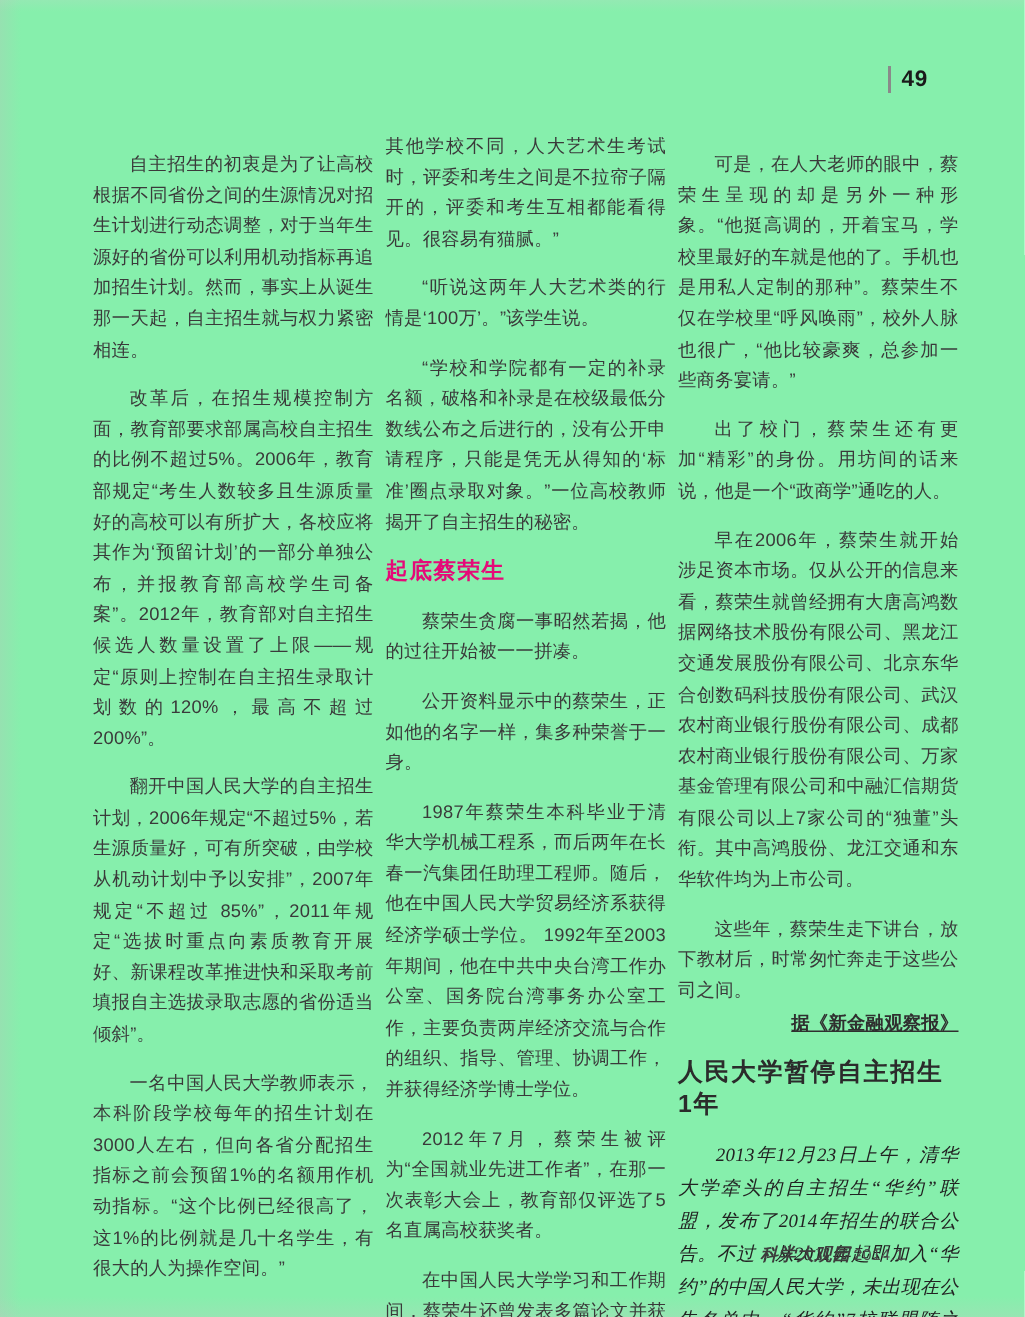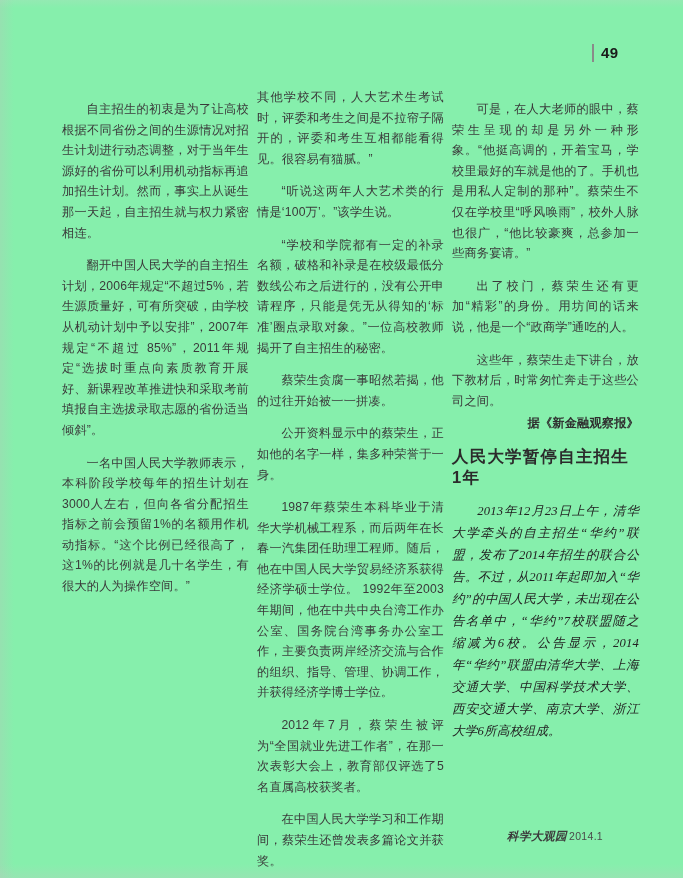--- a/index.html
+++ b/index.html
@@ -43,20 +43,21 @@
   .col p.ind{text-indent:2em;margin-top:12px;}
 
   .sec-heading{
     font-size:15px;font-weight:bold;color:#e50a78;
     margin:13px 0 7px 0 !important;
     letter-spacing:1px;
   }
   .attribution{
     text-align:right;font-weight:bold;color:#2f2f2f;
     margin-top:2px !important;
+    text-decoration:underline;
   }
 
   .link-tag{
     margin-top:21px !important;
     font-size:12.5px;font-weight:bold;color:#e50a78;
     letter-spacing:1px;text-indent:0;
   }
   .link-tag .dot{font-size:11px;margin-right:2px;}
   .link-headline{
     margin-top:12px !important;
@@ -90,41 +91,44 @@
 
 <div class="page">
   <div class="edge-left"></div>
   <div class="edge-bottom"></div>
   <div class="edge-top"></div>
 
   <div class="pageno">49</div>
 
   <div class="col col1">
     <p class="ind">自主招生的初衷是为了让高校根据不同省份之间的生源情况对招生计划进行动态调整，对于当年生源好的省份可以利用机动指标再追加招生计划。然而，事实上从诞生那一天起，自主招生就与权力紧密相连。</p>
+    <p class="ind">改革后，在招生规模控制方面，教育部要求部属高校自主招生的比例不超过5%。2006年，教育部规定“考生人数较多且生源质量好的高校可以有所扩大，各校应将其作为‘预留计划’的一部分单独公布，并报教育部高校学生司备案”。2012年，教育部对自主招生候选人数量设置了上限——规定“原则上控制在自主招生录取计划数的120%，最高不超过200%”。</p>
     <p class="ind">翻开中国人民大学的自主招生计划，2006年规定“不超过5%，若生源质量好，可有所突破，由学校从机动计划中予以安排”，2007年规定“不超过 85%”，2011年规定“选拔时重点向素质教育开展好、新课程改革推进快和采取考前填报自主选拔录取志愿的省份适当倾斜”。</p>
     <p class="ind">一名中国人民大学教师表示，本科阶段学校每年的招生计划在3000人左右，但向各省分配招生指标之前会预留1%的名额用作机动指标。“这个比例已经很高了，这1%的比例就是几十名学生，有很大的人为操作空间。”</p>
 
   </div>
 
   <div class="col col2">
     <p>其他学校不同，人大艺术生考试时，评委和考生之间是不拉帘子隔开的，评委和考生互相都能看得见。很容易有猫腻。”</p>
     <p class="ind">“听说这两年人大艺术类的行情是‘100万’。”该学生说。</p>
     <p class="ind">“学校和学院都有一定的补录名额，破格和补录是在校级最低分数线公布之后进行的，没有公开申请程序，只能是凭无从得知的‘标准’圈点录取对象。”一位高校教师揭开了自主招生的秘密。</p>
+    <p class="sec-heading">起底蔡荣生</p>
     <p class="ind">蔡荣生贪腐一事昭然若揭，他的过往开始被一一拼凑。</p>
     <p class="ind">公开资料显示中的蔡荣生，正如他的名字一样，集多种荣誉于一身。</p>
     <p class="ind">1987年蔡荣生本科毕业于清华大学机械工程系，而后两年在长春一汽集团任助理工程师。随后，他在中国人民大学贸易经济系获得经济学硕士学位。 1992年至2003年期间，他在中共中央台湾工作办公室、国务院台湾事务办公室工作，主要负责两岸经济交流与合作的组织、指导、管理、协调工作，并获得经济学博士学位。</p>
     <p class="ind">2012年7月，蔡荣生被评为“全国就业先进工作者”，在那一次表彰大会上，教育部仅评选了5名直属高校获奖者。</p>
     <p class="ind">在中国人民大学学习和工作期间，蔡荣生还曾发表多篇论文并获奖。</p>
     <p class="ind">“蔡老师每年都会到讲堂给毕业生做职业规划指导，每年他还会到其他高校做这类的演讲。”一位人大学生表示，“讲得很有感染力”。</p>
 
   </div>
 
   <div class="col col3">
     <p class="ind">可是，在人大老师的眼中，蔡荣生呈现的却是另外一种形象。“他挺高调的，开着宝马，学校里最好的车就是他的了。手机也是用私人定制的那种”。蔡荣生不仅在学校里“呼风唤雨”，校外人脉也很广，“他比较豪爽，总参加一些商务宴请。”</p>
     <p class="ind">出了校门，蔡荣生还有更加“精彩”的身份。用坊间的话来说，他是一个“政商学”通吃的人。</p>
+    <p class="ind">早在2006年，蔡荣生就开始涉足资本市场。仅从公开的信息来看，蔡荣生就曾经拥有大唐高鸿数据网络技术股份有限公司、黑龙江交通发展股份有限公司、北京东华合创数码科技股份有限公司、武汉农村商业银行股份有限公司、成都农村商业银行股份有限公司、万家基金管理有限公司和中融汇信期货有限公司以上7家公司的“独董”头衔。其中高鸿股份、龙江交通和东华软件均为上市公司。</p>
     <p class="ind">这些年，蔡荣生走下讲台，放下教材后，时常匆忙奔走于这些公司之间。</p>
     <p class="attribution">据《新金融观察报》</p>
 
     <p class="link-headline">人民大学暂停自主招生1年</p>
     <p class="link-body">2013年12月23日上午，清华大学牵头的自主招生“华约”联盟，发布了2014年招生的联合公告。不过，从2011年起即加入“华约”的中国人民大学，未出现在公告名单中，“华约”7校联盟随之缩减为6校。公告显示，2014年“华约”联盟由清华大学、上海交通大学、中国科学技术大学、西安交通大学、南京大学、浙江大学6所高校组成。</p>
   </div>
 
   <div class="footer">
     <span class="logo">科学大观园</span>
     <span class="issue">2014.1</span>

